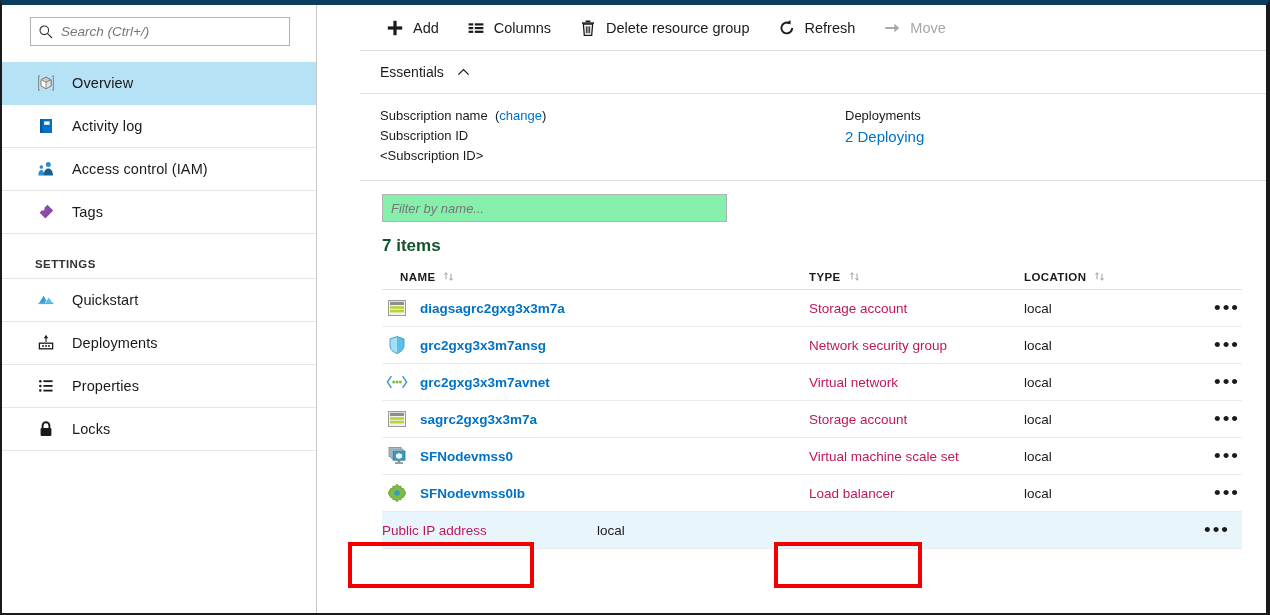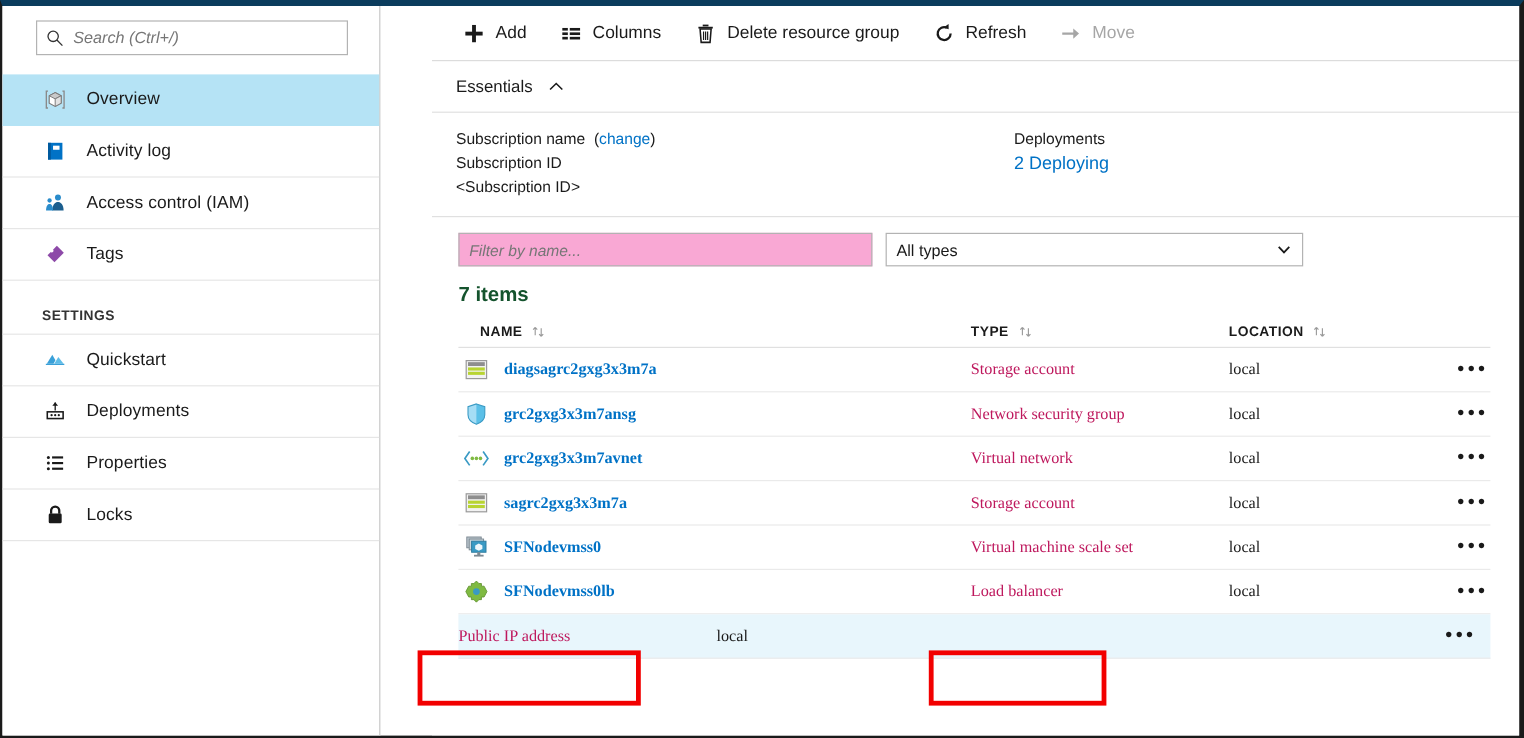--- a/index.html
+++ b/index.html
@@ -165,21 +165,21 @@
   
   #filterbar {
     flex: 0 0 auto;
     display: flex;
     align-items: center;
     padding: 13px 24px 0 22px;
   }
   .filter-input {
     width: 345px; height: 28px;
     border: 1px solid #b3b3b3;
-    background: #f9a8d4;
+    background: #86efac;
     padding: 0 8px;
     font-family: "Liberation Sans", sans-serif;
     font-size: 13px;
     font-style: italic;
     color: #555;
     outline: none;
   }
   .filter-input::placeholder { color: #767676; font-style: italic; }
   .select-wrap {
     position: relative;
@@ -238,21 +238,20 @@
   .col-type { width: 215px; flex: 0 0 215px; }
   .col-loc  { width: 190px; flex: 0 0 190px; }
   .col-act  { flex: 1 1 auto; display: flex; justify-content: flex-end; padding-right: 8px;}
 
   .trow {
     display: flex;
     align-items: center;
     height: 37px;
     border-bottom: 1px solid #eaeaea;
     cursor: pointer;
-    font-family: Liberation Serif, serif;
   }
   .trow.highlight { background: #e8f6fc; }
   .cell-name {
     width: 427px; flex: 0 0 427px;
     display: flex; align-items: center;
     padding-left: 4px;
   }
   .row-ico {
     width: 22px; height: 22px;
     flex: 0 0 22px;
@@ -502,28 +501,20 @@
       </div>
       <div class="es-col-right">
         <div class="es-line">Deployments</div>
         <div class="es-big-link">2 Deploying</div>
       </div>
     </div>
 
     <div id="filterbar">
       <input class="filter-input" type="text" placeholder="Filter by name..." style="">
 
-      <div class="select-wrap w1">
-        <span class="select-val">All types</span>
-        <span class="select-chev">
-          <svg width="14" height="14" viewBox="0 0 14 14">
-            <path d="M2.6 4.8 L7 9.4 L11.4 4.8" fill="none" stroke="#1a1a1a" stroke-width="1.5"></path>
-          </svg>
-        </span>
-      </div>
 
     </div>
 
     <div id="items-count">7 items</div>
 
     <div id="table">
 
       <div class="thead">
         <div class="th col-name">
           <span>NAME</span>

